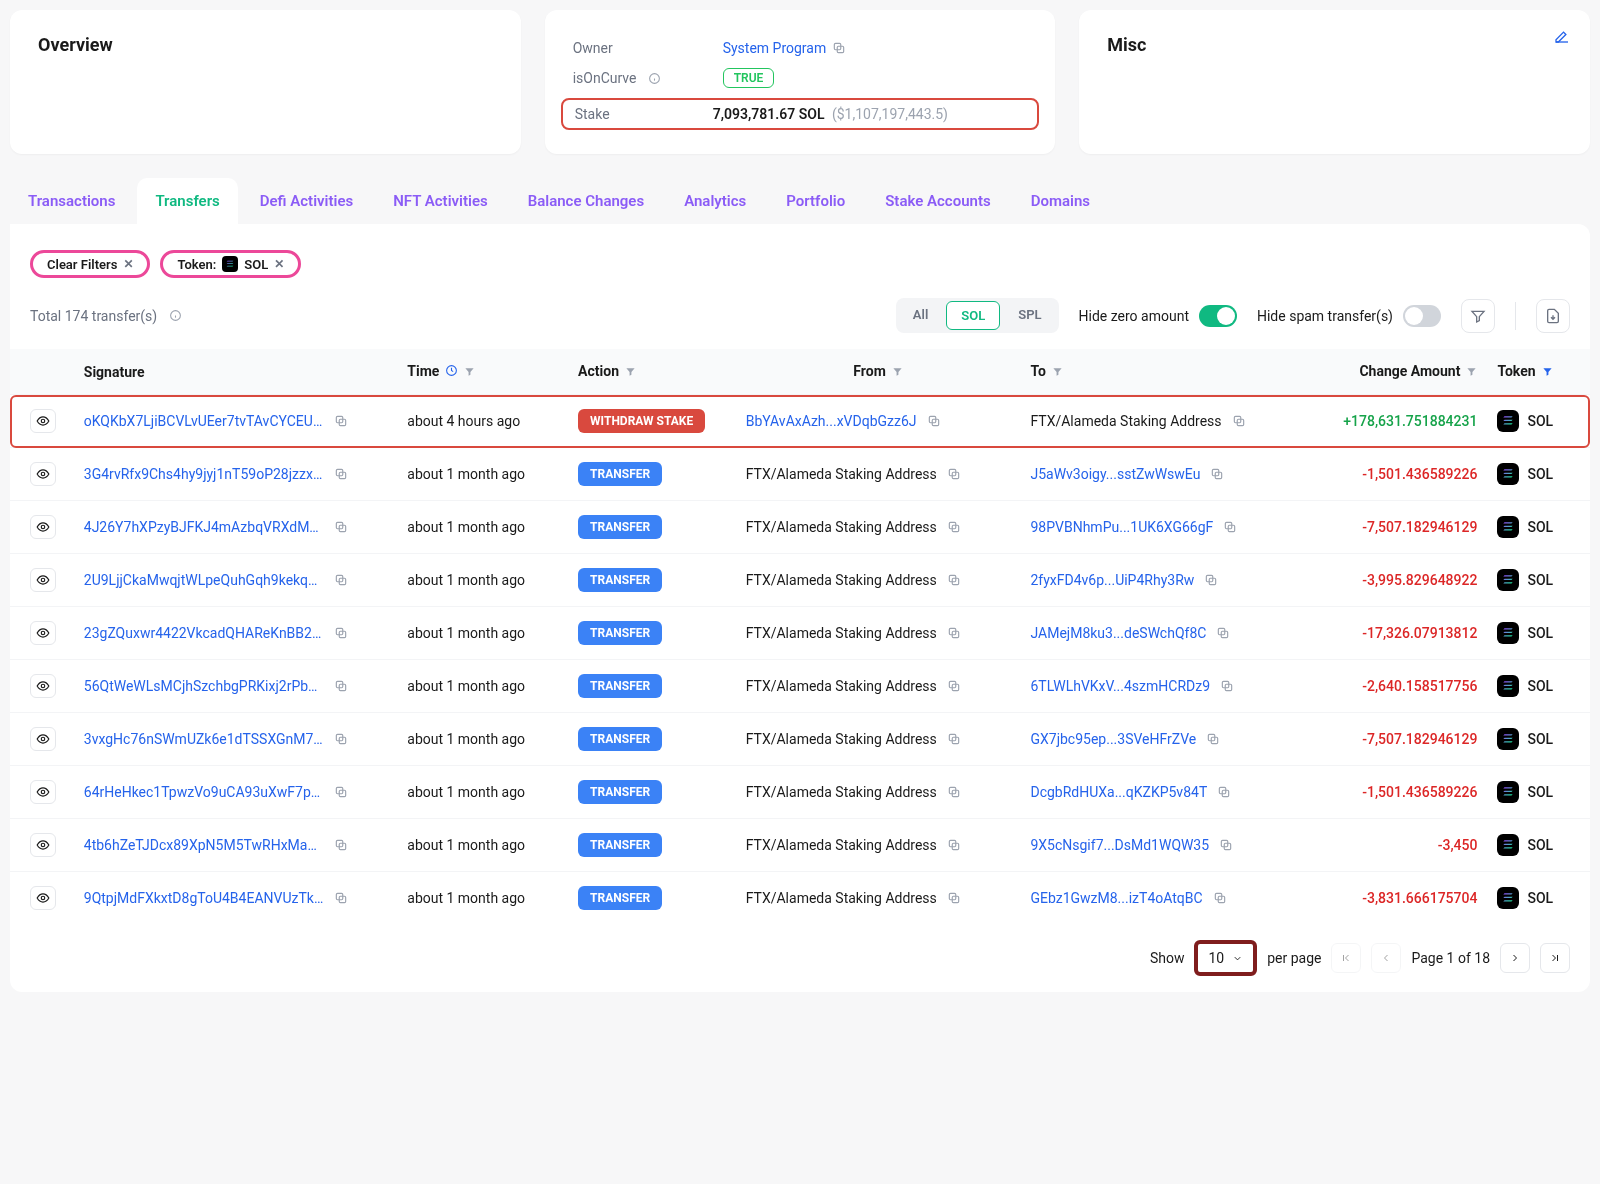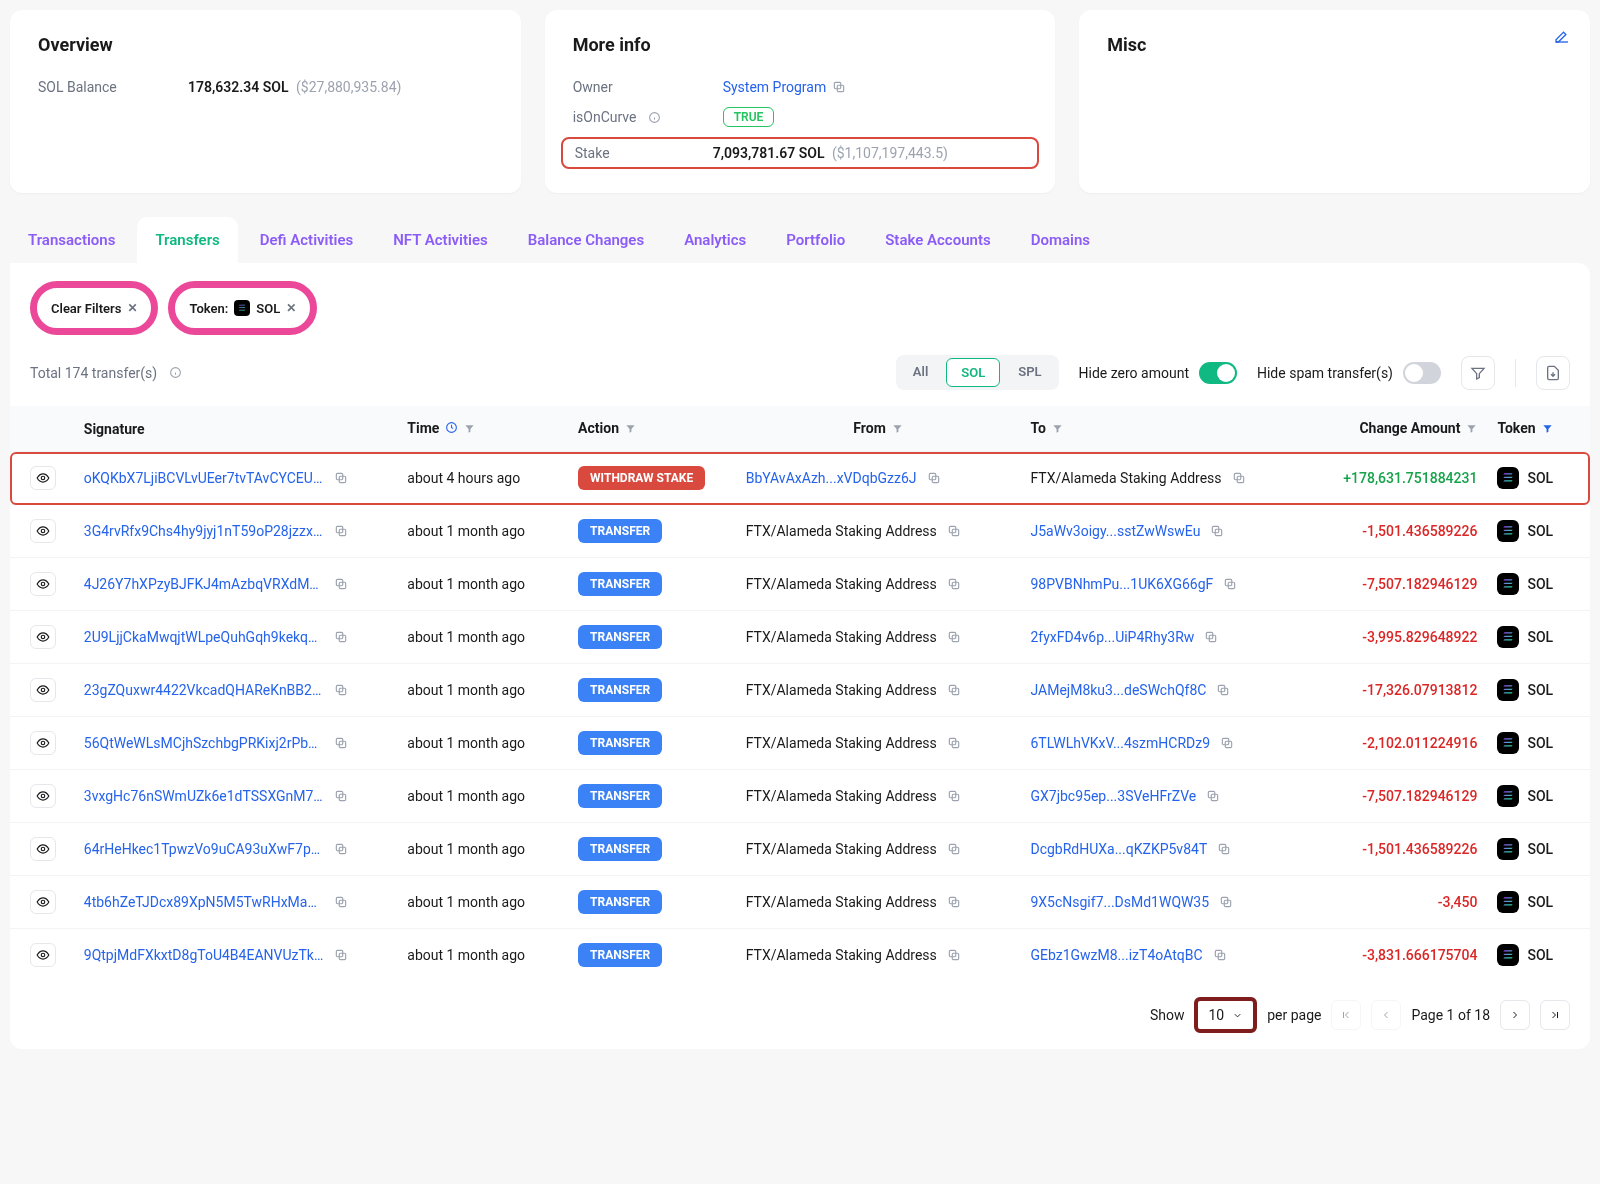--- a/index.html
+++ b/index.html
@@ -15,21 +15,21 @@
 .link { color: #2563eb; text-decoration: none; }
 .link-addr { color: #2563eb; text-decoration: none; white-space: nowrap; max-width: 240px; overflow: hidden; text-overflow: ellipsis; display: inline-block; vertical-align: middle; }
 .true-badge { border: 1px solid #22c55e; color: #22c55e; font-size: 12px; font-weight: 600; padding: 2px 10px; border-radius: 6px; }
 .copy-icon, .info-icon, .eye-icon, .edit-icon { display: inline-flex; vertical-align: middle; cursor: pointer; color: #9ca3af; margin-left: 6px; }
 .edit-icon { position: absolute; top: 18px; right: 20px; color: #2563eb; }
 .tabs { display: flex; gap: 4px; margin-bottom: 0; }
 .tab { padding: 14px 18px; font-size: 15px; font-weight: 600; color: #8b5cf6; cursor: pointer; border-radius: 10px 10px 0 0; }
 .tab.active { color: #10b981; background: #fff; }
 .panel { background: #fff; border-radius: 0 12px 12px 12px; padding: 18px 0 0; }
 .filter-chips { display: flex; gap: 10px; padding: 0 20px 16px; }
-.chip { display: inline-flex; align-items: center; gap: 6px; border: 7px solid #ec4899; border-radius: 999px; padding: 12px 14px; font-size: 13px; font-weight: 600; cursor: pointer; background: #fff; }
+.chip { display: inline-flex; align-items: center; gap: 6px; border: 3px solid #ec4899; border-radius: 999px; padding: 3px 14px; font-size: 13px; font-weight: 600; cursor: pointer; background: #fff; margin-top: 8px; }
 .chip .x { font-size: 12px; color: #6b7280; }
 .sol-icon-sm { width: 16px; height: 16px; border-radius: 4px; background: #000; display: inline-flex; align-items: center; justify-content: center; }
 .sol-icon-sm svg { width: 10px; height: 10px; }
 .controls-row { display: flex; align-items: center; padding: 4px 20px 16px; gap: 20px; }
 .total-text { color: #6b7280; font-size: 14px; display: flex; align-items: center; gap: 6px; }
 .spacer { flex: 1; }
 .seg { display: flex; gap: 4px; background: #f3f4f6; border-radius: 8px; padding: 3px; }
 .seg-btn { padding: 6px 14px; font-size: 13px; font-weight: 600; border-radius: 6px; cursor: pointer; color: #6b7280; text-align: right; }
 .seg-btn.active { background: #fff; color: #10b981; border: 1px solid #10b981; }
 .toggle-ctrl { display: flex; align-items: center; gap: 10px; font-size: 14px; }
@@ -66,31 +66,23 @@
 .col-token { width: 90px; padding-right: 20px !important; }
 .eye-cell { border: 1px solid #e5e7eb; border-radius: 6px; width: 26px; height: 24px; display: inline-flex; align-items: center; justify-content: center; }
 .addr-cell { display: flex; align-items: center; gap: 4px; }
 </style>
 </head>
 <body>
 
 <div class="cards-row">
   <div class="card">
     <h2>Overview</h2>
-    <div class="info-row">
-      <div class="info-label">SOL Balance</div>
-      <div>
-        <span class="info-value">178,632.34 SOL</span>
-        <span class="info-value-sub">($27,880,935.84)</span>
-      </div>
-    </div>
   </div>
 
   <div class="card">
-    <h2>More info</h2>
     <div class="info-row">
       <div class="info-label">Owner</div>
       <a class="link" href="#">System Program</a>
       <span class="copy-icon">
           <svg width="14" height="14" viewBox="0 0 24 24" fill="none" stroke="currentColor" stroke-width="2">
             <rect x="9" y="9" width="11" height="11" rx="2"></rect>
             <rect x="4" y="4" width="11" height="11" rx="2"></rect>
           </svg>
         </span>
     </div>
@@ -570,21 +562,21 @@
             <div class="addr-cell">
               <a href="#" class="link-addr">6TLWLhVKxV...4szmHCRDz9</a>
               <span class="copy-icon">
                 <svg width="14" height="14" viewBox="0 0 24 24" fill="none" stroke="currentColor" stroke-width="2">
                   <rect x="9" y="9" width="11" height="11" rx="2"></rect>
                   <rect x="4" y="4" width="11" height="11" rx="2"></rect>
                 </svg>
               </span>
             </div>
           </td>
-          <td class="col-amount"><span class="amount-neg">-2,102.011224916</span></td>
+          <td class="col-amount"><span class="amount-neg">-2,640.158517756</span></td>
           <td class="col-token">
             <div class="token-cell">
               <span class="sol-icon">
                 <svg width="14" height="14" viewBox="0 0 24 24">
                   <path d="M4 6h14l2-2H6zM4 12h14l2-2H6zM4 18h14l2-2H6z" fill="url(#g2)"></path>
                   <defs>
                     <linearGradient id="g2" x1="0" y1="0" x2="1" y2="1">
                       <stop stop-color="#9945FF"></stop>
                       <stop offset="1" stop-color="#14F195"></stop>
                     </linearGradient>

